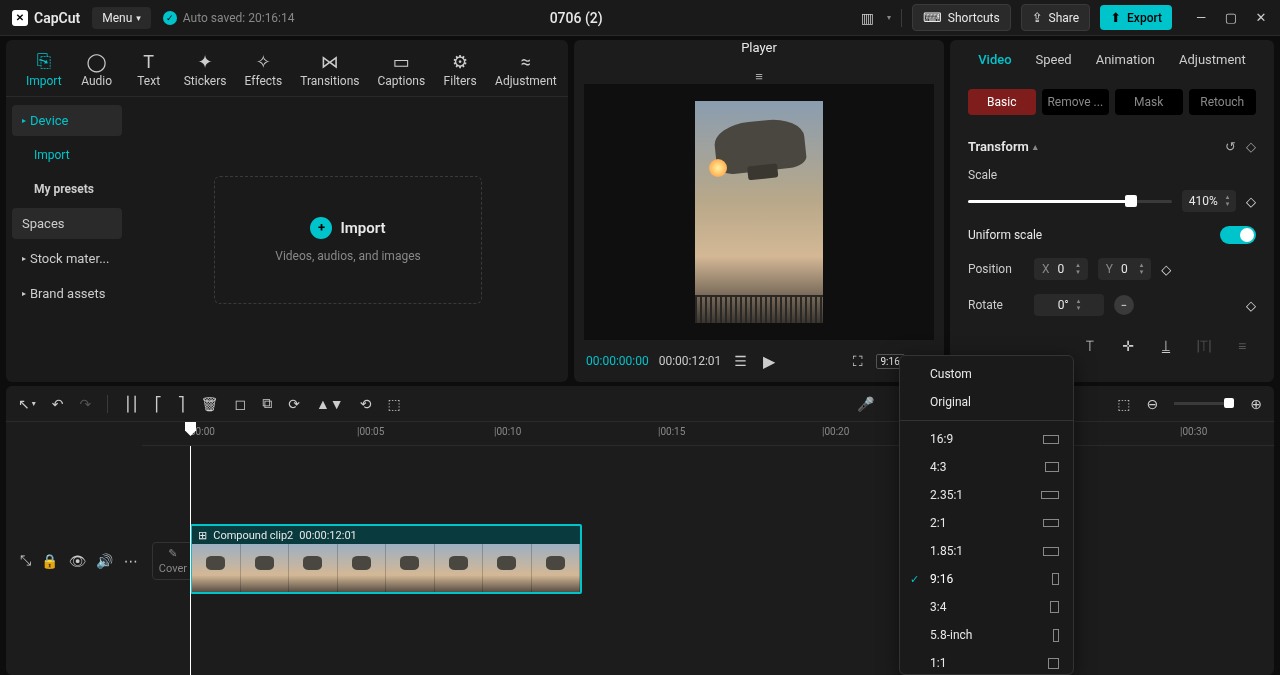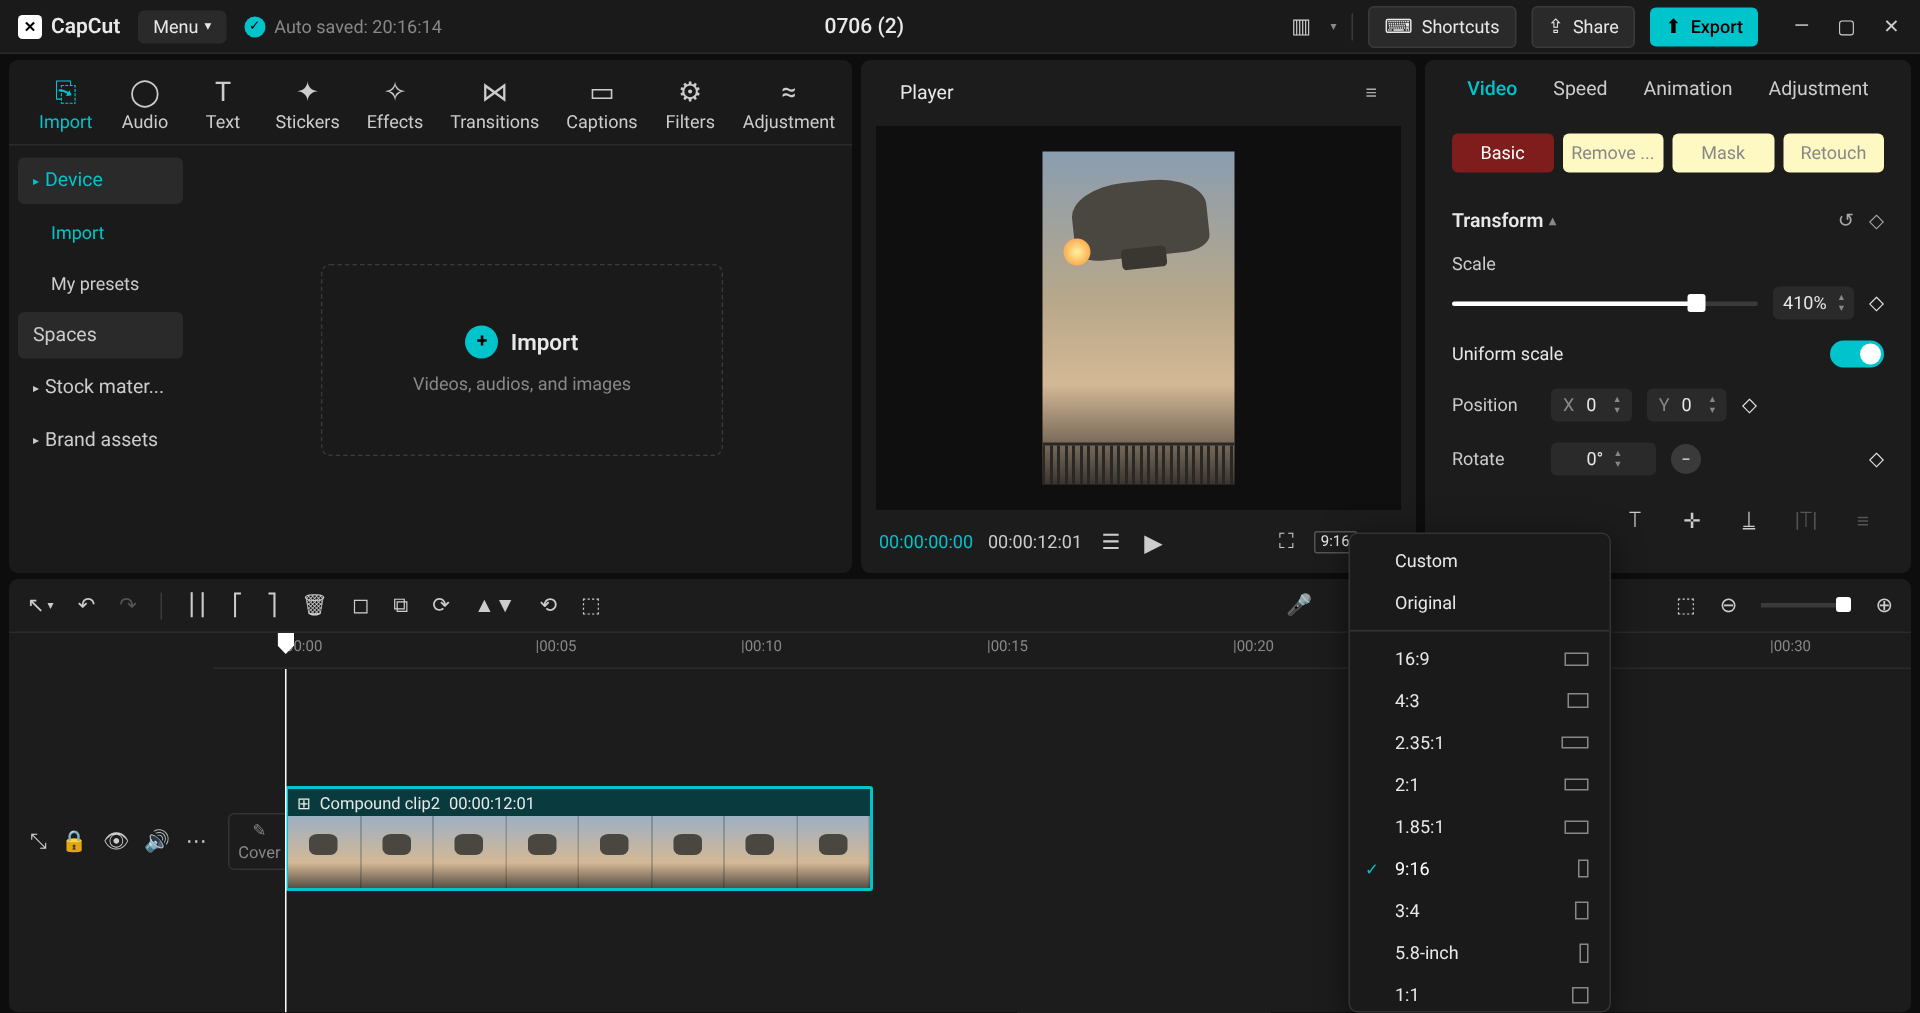--- a/index.html
+++ b/index.html
@@ -24,50 +24,50 @@
 .left-panel { width:562px; background:#1a1a1a; border-radius:6px; margin:4px 0 0 6px; display:flex; flex-direction:column; overflow:hidden; }
 .tool-tabs { display:flex; padding:6px 12px 0; gap:2px; border-bottom:1px solid #2a2a2a; }
 .tool-tab { flex:0 0 auto; display:flex; flex-direction:column; align-items:center; gap:2px; padding:4px 8px 8px; cursor:pointer; color:#ccc; font-size:12px; min-width:50px; }
 .tool-tab.active { color:#00c4cc; }
 .tool-tab-icon { font-size:18px; height:22px; display:flex; align-items:center; }
 .left-body { flex:1; display:flex; }
 .side-list { width:122px; padding:8px 6px; display:flex; flex-direction:column; gap:4px; }
 .side-item { padding:8px 10px; border-radius:4px; font-size:13px; cursor:pointer; display:flex; align-items:center; gap:4px; color:#ccc; }
 .side-item.active { background:#2a2a2a; color:#00c4cc; }
 .side-item.sub { padding-left:22px; color:#00c4cc; font-size:12px; }
-.side-item.sub2 { padding-left:22px; font-size:12px; }
+.side-item.sub2 { padding-left:22px; font-size:12px;font-weight:bold; }
 .side-item .tri { font-size:8px; }
 .import-drop { flex:1; display:flex; align-items:center; justify-content:center; }
 .import-box { border:1px dashed #3a3a3a; border-radius:6px; padding:40px 60px; text-align:center; }
 .import-box .plus { width:22px; height:22px; background:#00c4cc; border-radius:50%; display:inline-flex; align-items:center; justify-content:center; color:#000; font-weight:bold; margin-right:8px; vertical-align:middle; }
 .import-box .imp-title { font-size:15px; font-weight:600; display:inline; vertical-align:middle; }
 .import-box .imp-sub { color:#888; font-size:12px; margin-top:10px; }
 
 .player-panel { width:370px; background:#1c1c1c; border-radius:6px; margin:4px 0 0 6px; display:flex; flex-direction:column; }
-.player-header { height:44px; display:flex; align-items:center; justify-content:space-between; padding:0 26px; font-size:13px; }
+.player-header { height:44px; display:flex; align-items:center; justify-content:space-between; padding:0 14px; font-size:13px;flex-direction:column; }
 .hamburger { cursor:pointer; color:#aaa; }
 .player-view { flex:1; display:flex; align-items:center; justify-content:center; background:#0f0f0f; margin:0 10px; }
 .video-frame { width:128px; height:222px; background:linear-gradient(180deg,#8a9db0 0%,#b8a889 45%,#d4b896 70%,#3a3530 100%); position:relative; overflow:hidden; }
 .plane-body { position:absolute; top:20px; left:20px; width:90px; height:50px; background:#4a4640; border-radius:40% 40% 20% 20%; transform:rotate(-6deg); }
 .plane-body::after{content:"";position:absolute;bottom:-8px;left:30px;width:30px;height:14px;background:#3a3630;border-radius:3px;}
 .engine-glow { position:absolute; top:58px; left:14px; width:18px; height:18px; background:radial-gradient(circle,#fff3a0,#ff9030); border-radius:50%; }
 .fence { position:absolute; bottom:0; left:0; right:0; height:28px; background:repeating-linear-gradient(90deg,#2a2824 0 2px,transparent 2px 5px); border-top:2px solid #2a2824;}
 .player-controls { height:42px; display:flex; align-items:center; padding:0 12px; gap:10px; font-size:12px; }
 .time-current { color:#00c4cc; }
 .time-total { color:#ccc; }
 .pc-spacer { flex:1; }
 .pc-icon { cursor:pointer; color:#ccc; font-size:14px; padding:3px; }
 .ratio-badge { border:1px solid #555; padding:1px 4px; font-size:10px; border-radius:2px; cursor:pointer; }
 
 .right-panel { flex:1; background:#1c1c1c; border-radius:6px; margin:4px 6px 0 6px; display:flex; flex-direction:column; min-width:0; }
 .rp-tabs { display:flex; padding:12px 18px 0; gap:24px; font-size:13px;justify-content:center; }
 .rp-tab { cursor:pointer; color:#ccc; padding-bottom:8px; }
 .rp-tab.active { color:#00c4cc; font-weight:500; }
 .rp-subtabs { display:flex; gap:6px; padding:14px 18px 0; }
-.rp-sub { flex:1; background:#fef9c3; padding:6px 4px; text-align:center; border-radius:4px; font-size:12px; cursor:pointer; color:#888; }
+.rp-sub { flex:1; background:#000000; padding:6px 4px; text-align:center; border-radius:4px; font-size:12px; cursor:pointer; color:#888; }
 .rp-sub.active { background:#7f1d1d; color:#fff; }
 .rp-section { padding:24px 18px 0; }
 .rp-sec-head { display:flex; align-items:center; justify-content:space-between; margin-bottom:14px; }
 .rp-sec-title { font-weight:600; font-size:13px; display:flex; align-items:center; gap:4px; }
 .kf-icons { display:flex; gap:10px; color:#aaa; }
 .kf-icon { cursor:pointer; font-size:13px; }
 .prop-row { display:flex; align-items:center; gap:10px; margin-bottom:14px; font-size:12px; }
 .prop-label { width:56px; color:#ccc; }
 .slider { flex:1; height:3px; background:#3a3a3a; position:relative; border-radius:2px; }
 .slider-fill { position:absolute; left:0; top:0; bottom:0; background:#fff; border-radius:2px; }

